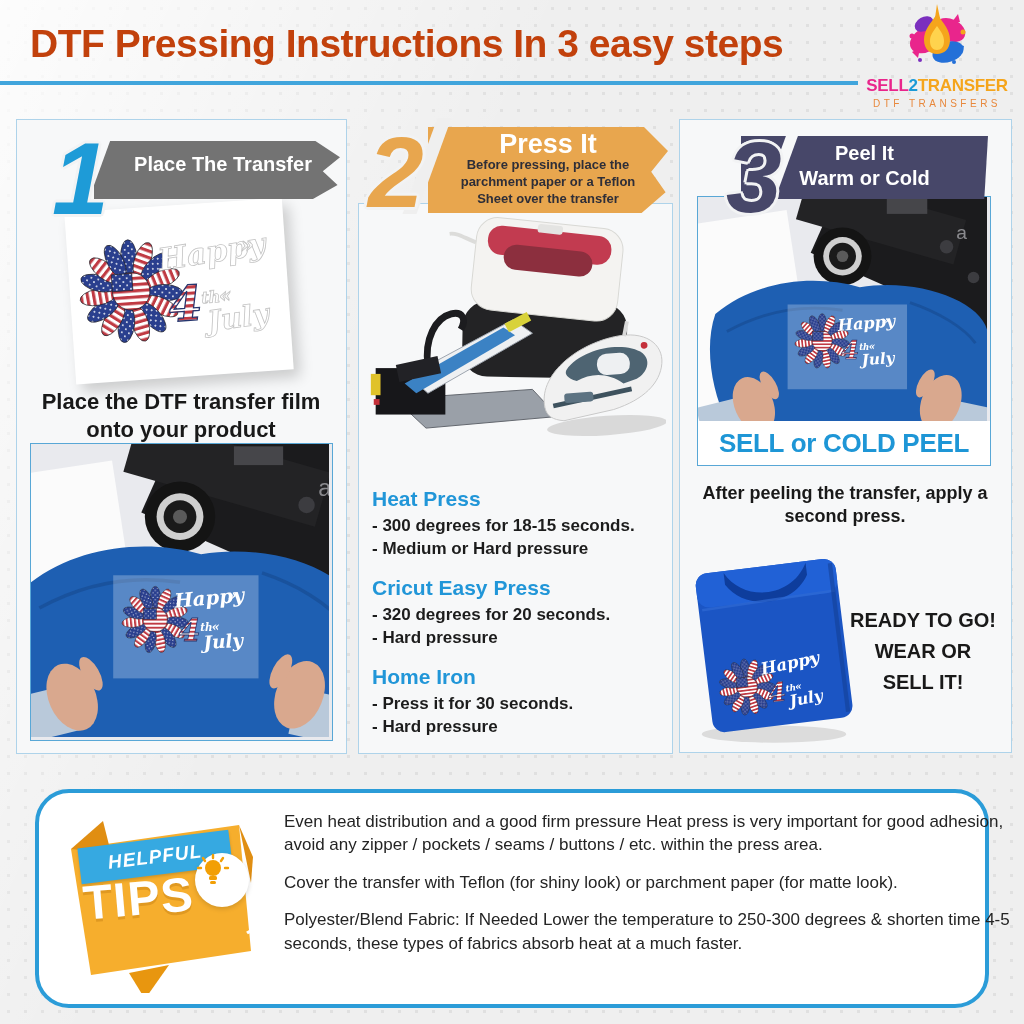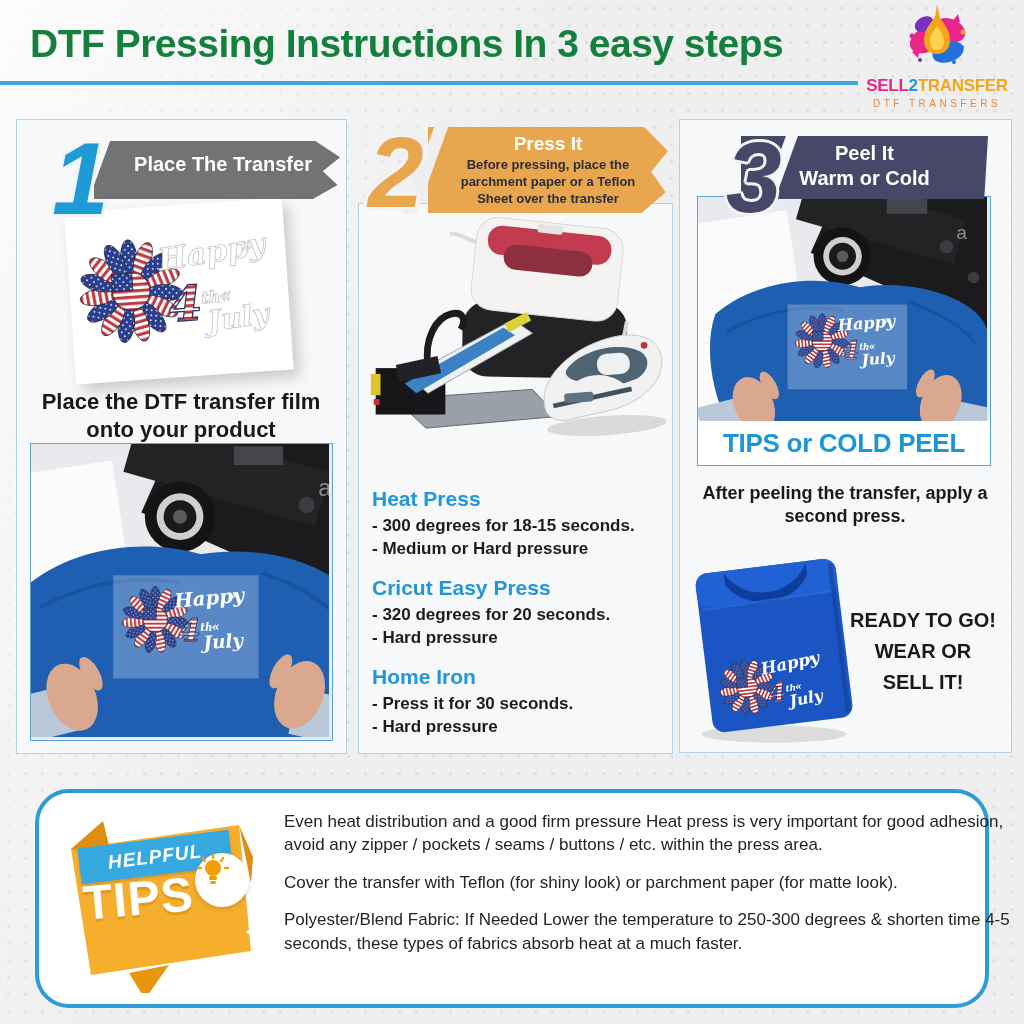--- a/index.html
+++ b/index.html
@@ -3,21 +3,21 @@
 <meta charset="utf-8">
 <style>
   html,body{margin:0;padding:0;}
   .canvas{position:relative;width:1024px;height:1024px;background:#efefef;overflow:hidden;
           font-family:"Liberation Sans",sans-serif;color:#1a1a1a;}
   .dots{position:absolute;inset:0;background-image:radial-gradient(#d6d6d6 1.5px,transparent 1.7px);
         background-size:17px 17px;opacity:.6;}
   .sheen{position:absolute;inset:0;background:linear-gradient(115deg,rgba(255,255,255,.85) 0%,rgba(255,255,255,0) 38%);}
 
   
-  .title{position:absolute;left:30px;top:22px;font-size:39px;font-weight:800;letter-spacing:-.5px;color:#15803d;}
+  .title{position:absolute;left:30px;top:22px;font-size:39px;font-weight:800;letter-spacing:-.5px;color:#c2410c;}
   .title-rule{position:absolute;left:0;top:81px;width:858px;height:4px;background:#41a5dc;}
   .logo{position:absolute;left:856px;top:2px;width:162px;text-align:center;}
   .logo-name{font-size:17px;font-weight:800;letter-spacing:-.3px;margin-top:-4px;}
   .logo-name .c1{color:#e9258c}.logo-name .c2{color:#1b9ad7}.logo-name .c3{color:#f5a51c}
   .logo-tag{font-size:10px;font-weight:400;letter-spacing:3.5px;color:#e8883c;margin-top:2px;}
 
   
   .panel{position:absolute;background:#f7f8f9;border:1.5px solid #aed3ea;}
   .p1{left:16px;top:119px;width:329px;height:633px;}
   .p2{left:358px;top:203px;width:313px;height:549px;}
@@ -31,21 +31,21 @@
           clip-path:polygon(0 0,90% 0,100% 28%,93% 52%,99% 76%,89% 100%,0 100%);}
   .banner.flat{clip-path:polygon(0 0,100% 0,98.5% 100%,0 100%);}
 
   .num1{left:52px;top:128px;font-size:102px;color:#1e9bd7;}
   .ban1{left:94px;top:141px;width:234px;height:58px;background:#737373;font-size:20px;
         line-height:47px;text-align:center;padding-left:12px;}
   .sl1{left:88px;top:130px;width:13px;height:72px;background:#f7f8f9;}
 
   .num2{left:368px;top:122px;font-size:100px;color:#e8a64e;}
   .ban2{left:428px;top:127px;width:240px;height:82px;background:#e8a64e;text-align:center;padding-top:4px;}
-  .ban2 .bt{font-size:19px;line-height:26px;}
+  .ban2 .bt{font-size:27px;line-height:26px;}
   .ban2 .bs{font-size:13px;font-weight:700;color:#2e2e38;line-height:1.3;padding:0 18px;}
   .sl2{left:420px;top:118px;width:14px;height:96px;background:#efefef;}
 
   .num3{left:726px;top:127px;font-size:100px;color:#474769;}
   .ban3{left:741px;top:136px;width:247px;height:58px;background:#474769;text-align:center;
         font-size:20px;line-height:1.25;padding-top:5px;}
   .sl3{left:775px;top:128px;width:12px;height:76px;background:#f7f8f9;}
 
   .sheet{position:absolute;left:70px;top:205px;width:218px;height:172px;background:#fff;
          transform:rotate(-4deg);box-shadow:6px 8px 14px rgba(0,0,0,.18);z-index:3;}
@@ -283,21 +283,21 @@
   </div>
   <div class="slash sl3"></div>
   <div class="step-num num3">3</div>
 
   <div class="photo ph3">
     <div class="img">
       <svg width="289" height="240" viewBox="0 0 300 250" preserveAspectRatio="xMidYMid slice">
           <use href="#pressphoto"></use>
         </svg>
     </div>
-    <div class="peel-label">TIPS or COLD PEEL</div>
+    <div class="peel-label">SELL or COLD PEEL</div>
   </div>
   <div class="caption cap3">After peeling the transfer, apply a second press.</div>
 
   <div class="folded">
     <svg width="172" height="206" viewBox="0 0 200 230">
       <ellipse cx="100" cy="214" rx="84" ry="10" fill="#dcdcdc"></ellipse>
       <g transform="rotate(-7 100 110)">
         <rect x="18" y="18" width="164" height="186" rx="14" fill="#1b55c4"></rect>
         <rect x="18" y="18" width="164" height="40" rx="14" fill="#2161d6"></rect>
         <path d="M52,20 C72,58 128,58 148,20 L148,34 C128,68 72,68 52,34 Z" fill="#0e3d9c"></path>

